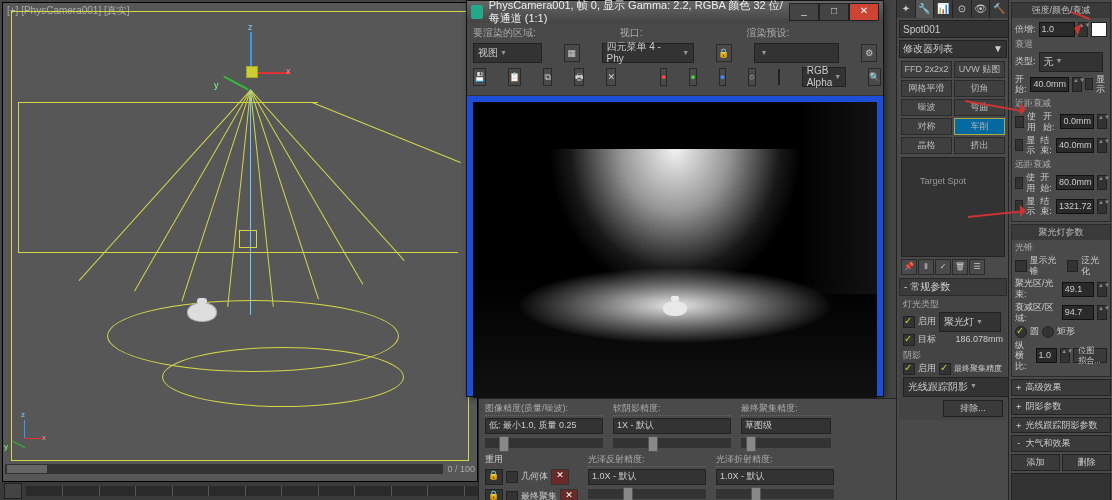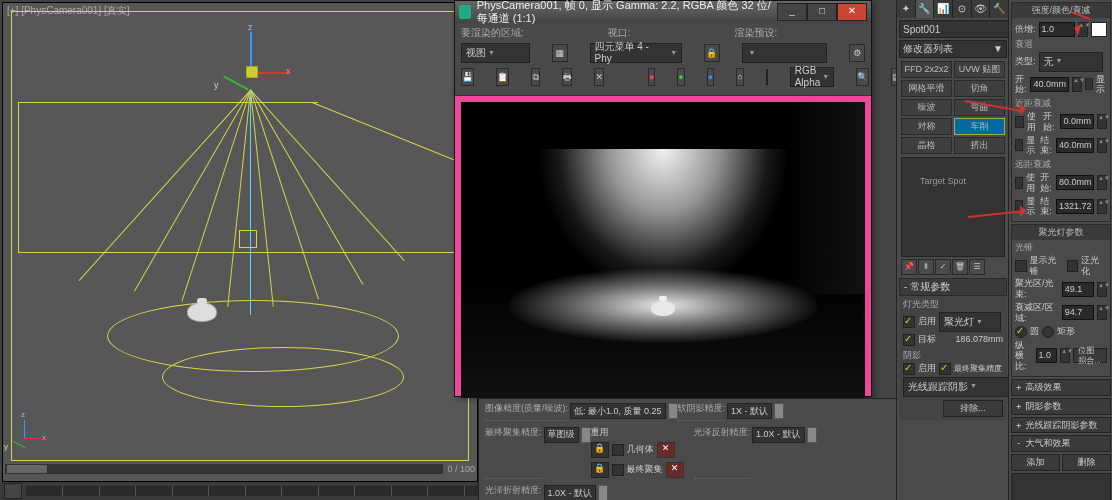--- a/index.html
+++ b/index.html
@@ -16,21 +16,21 @@
 .wall{position:absolute;border:1px solid #d6d64a}
 .spot-ray{position:absolute;width:1px;background:#d6d64a;transform-origin:top left}
 .teapot-vp{position:absolute;left:175px;top:290px;width:28px;height:18px;background:#ddd;border-radius:50% 50% 45% 45%;border:1px solid #aaa}
 .teapot-vp:before{content:"";position:absolute;top:-5px;left:9px;width:10px;height:6px;background:#ddd;border-radius:3px}
 .vp-bottom{position:absolute;left:2px;bottom:2px;right:2px;height:20px;display:flex;align-items:center;gap:4px;color:#aaa;font-size:9px}
 .tiny-axis{position:absolute;left:4px;bottom:22px}
 .tiny-axis span{font-size:8px;color:#888}
 .scrollbar-h{height:10px;background:#333;flex:1;position:relative}
 .scrollbar-h .thumb{position:absolute;left:2px;top:1px;width:40px;height:8px;background:#666}
 
-.render-win{position:absolute;left:454px;top:0;width:416px;height:395px;background:#ec4899;border:1px solid #111;box-shadow:2px 2px 6px rgba(0,0,0,.4)}
+.render-win{position:absolute;left:466px;top:0;width:416px;height:395px;background:#1d4ed8;border:1px solid #111;box-shadow:2px 2px 6px rgba(0,0,0,.4)}
 .win-title{height:22px;background:linear-gradient(#666,#444);display:flex;align-items:center;padding:0 4px;gap:6px;color:#eee;font-size:11px}
 .win-title .icon3{width:14px;height:14px;background:#2a8;border-radius:2px}
 .win-btns{margin-left:auto;display:flex;gap:0}
 .win-btn{width:28px;height:16px;background:#444;border:1px solid #222;color:#ddd;text-align:center;font-size:10px;line-height:14px}
 .win-btn.close{background:#c43;color:#fff}
 .rw-toolbar{padding:4px 6px;background:#494949;border-bottom:1px solid #333}
 .rw-row{display:flex;align-items:center;gap:22px;margin-bottom:4px;font-size:10px}
 .rw-label{color:#aaa}
 .sel{background:#333;border:1px solid #222;color:#ccc;padding:1px 4px;font-size:10px;height:16px;display:flex;align-items:center;gap:2px}
 .sel .tri{font-size:7px;color:#999}
@@ -38,21 +38,21 @@
 .swatch{width:18px;height:14px;border:1px solid #222}
 .render-img{margin:6px;width:404px;height:296px;background:#000;position:relative;overflow:hidden}
 .spotlight{position:absolute;left:50%;top:16%;width:360px;height:260px;transform:translateX(-50%);background:radial-gradient(ellipse 50% 80% at 50% 0%, rgba(255,255,255,.95) 0%, rgba(200,200,200,.75) 30%, rgba(80,80,80,.3) 58%, rgba(0,0,0,0) 70%)}
 .floor-shadow{position:absolute;left:0;right:0;bottom:0;height:120px;background:linear-gradient(#000,#111)}
 .floor-light{position:absolute;left:50%;bottom:55px;width:310px;height:75px;transform:translateX(-50%);background:radial-gradient(ellipse at center, rgba(255,255,255,.9) 0%, rgba(180,180,180,.55) 40%, rgba(0,0,0,0) 72%);border-radius:50%}
 .teapot-rend{position:absolute;left:50%;bottom:82px;transform:translateX(-50%);width:24px;height:15px;background:#e8e8e8;border-radius:50% 50% 45% 45%}
 .teapot-rend:before{content:"";position:absolute;top:-5px;left:8px;width:8px;height:5px;background:#eee;border-radius:2px}
 .wall-edge{position:absolute;right:0;top:0;bottom:35%;width:80px;background:linear-gradient(90deg,transparent,#111 90%)}
 
 .qual{position:absolute;left:478px;top:398px;width:416px;height:100px;background:#4a4a4a;border:1px solid #222;padding:4px 6px;display:flex;flex-wrap:wrap;gap:6px 10px;font-size:9px}
-.qual-col{display:flex;flex-direction:row;gap:2px;min-width:118px}
+.qual-col{display:flex;flex-direction:column;gap:2px;min-width:118px}
 .qual-title{color:#aaa;border-bottom:1px dotted #666;padding-bottom:1px}
 .qual-val{background:#333;border:1px solid #222;height:14px;padding:0 3px;display:flex;align-items:center}
 .slider{height:10px;background:#333;position:relative;margin-top:2px}
 .slider .knob{position:absolute;top:-2px;width:8px;height:14px;background:#888;border:1px solid #555}
 .qual-btns{display:flex;flex-direction:column;gap:4px}
 .lock{width:16px;height:14px;background:#333;border:1px solid #222;text-align:center}
 .x-btn{width:16px;height:14px;background:#6a2a2a;border:1px solid #333;color:#fff;text-align:center;font-size:9px}
 
 .cmd-panel{position:absolute;left:896px;top:0;width:112px;height:500px;background:#4a4a4a;border-left:1px solid #222;font-size:10px}
 .cmd-tabs{height:18px;background:#3a3a3a;display:flex}

